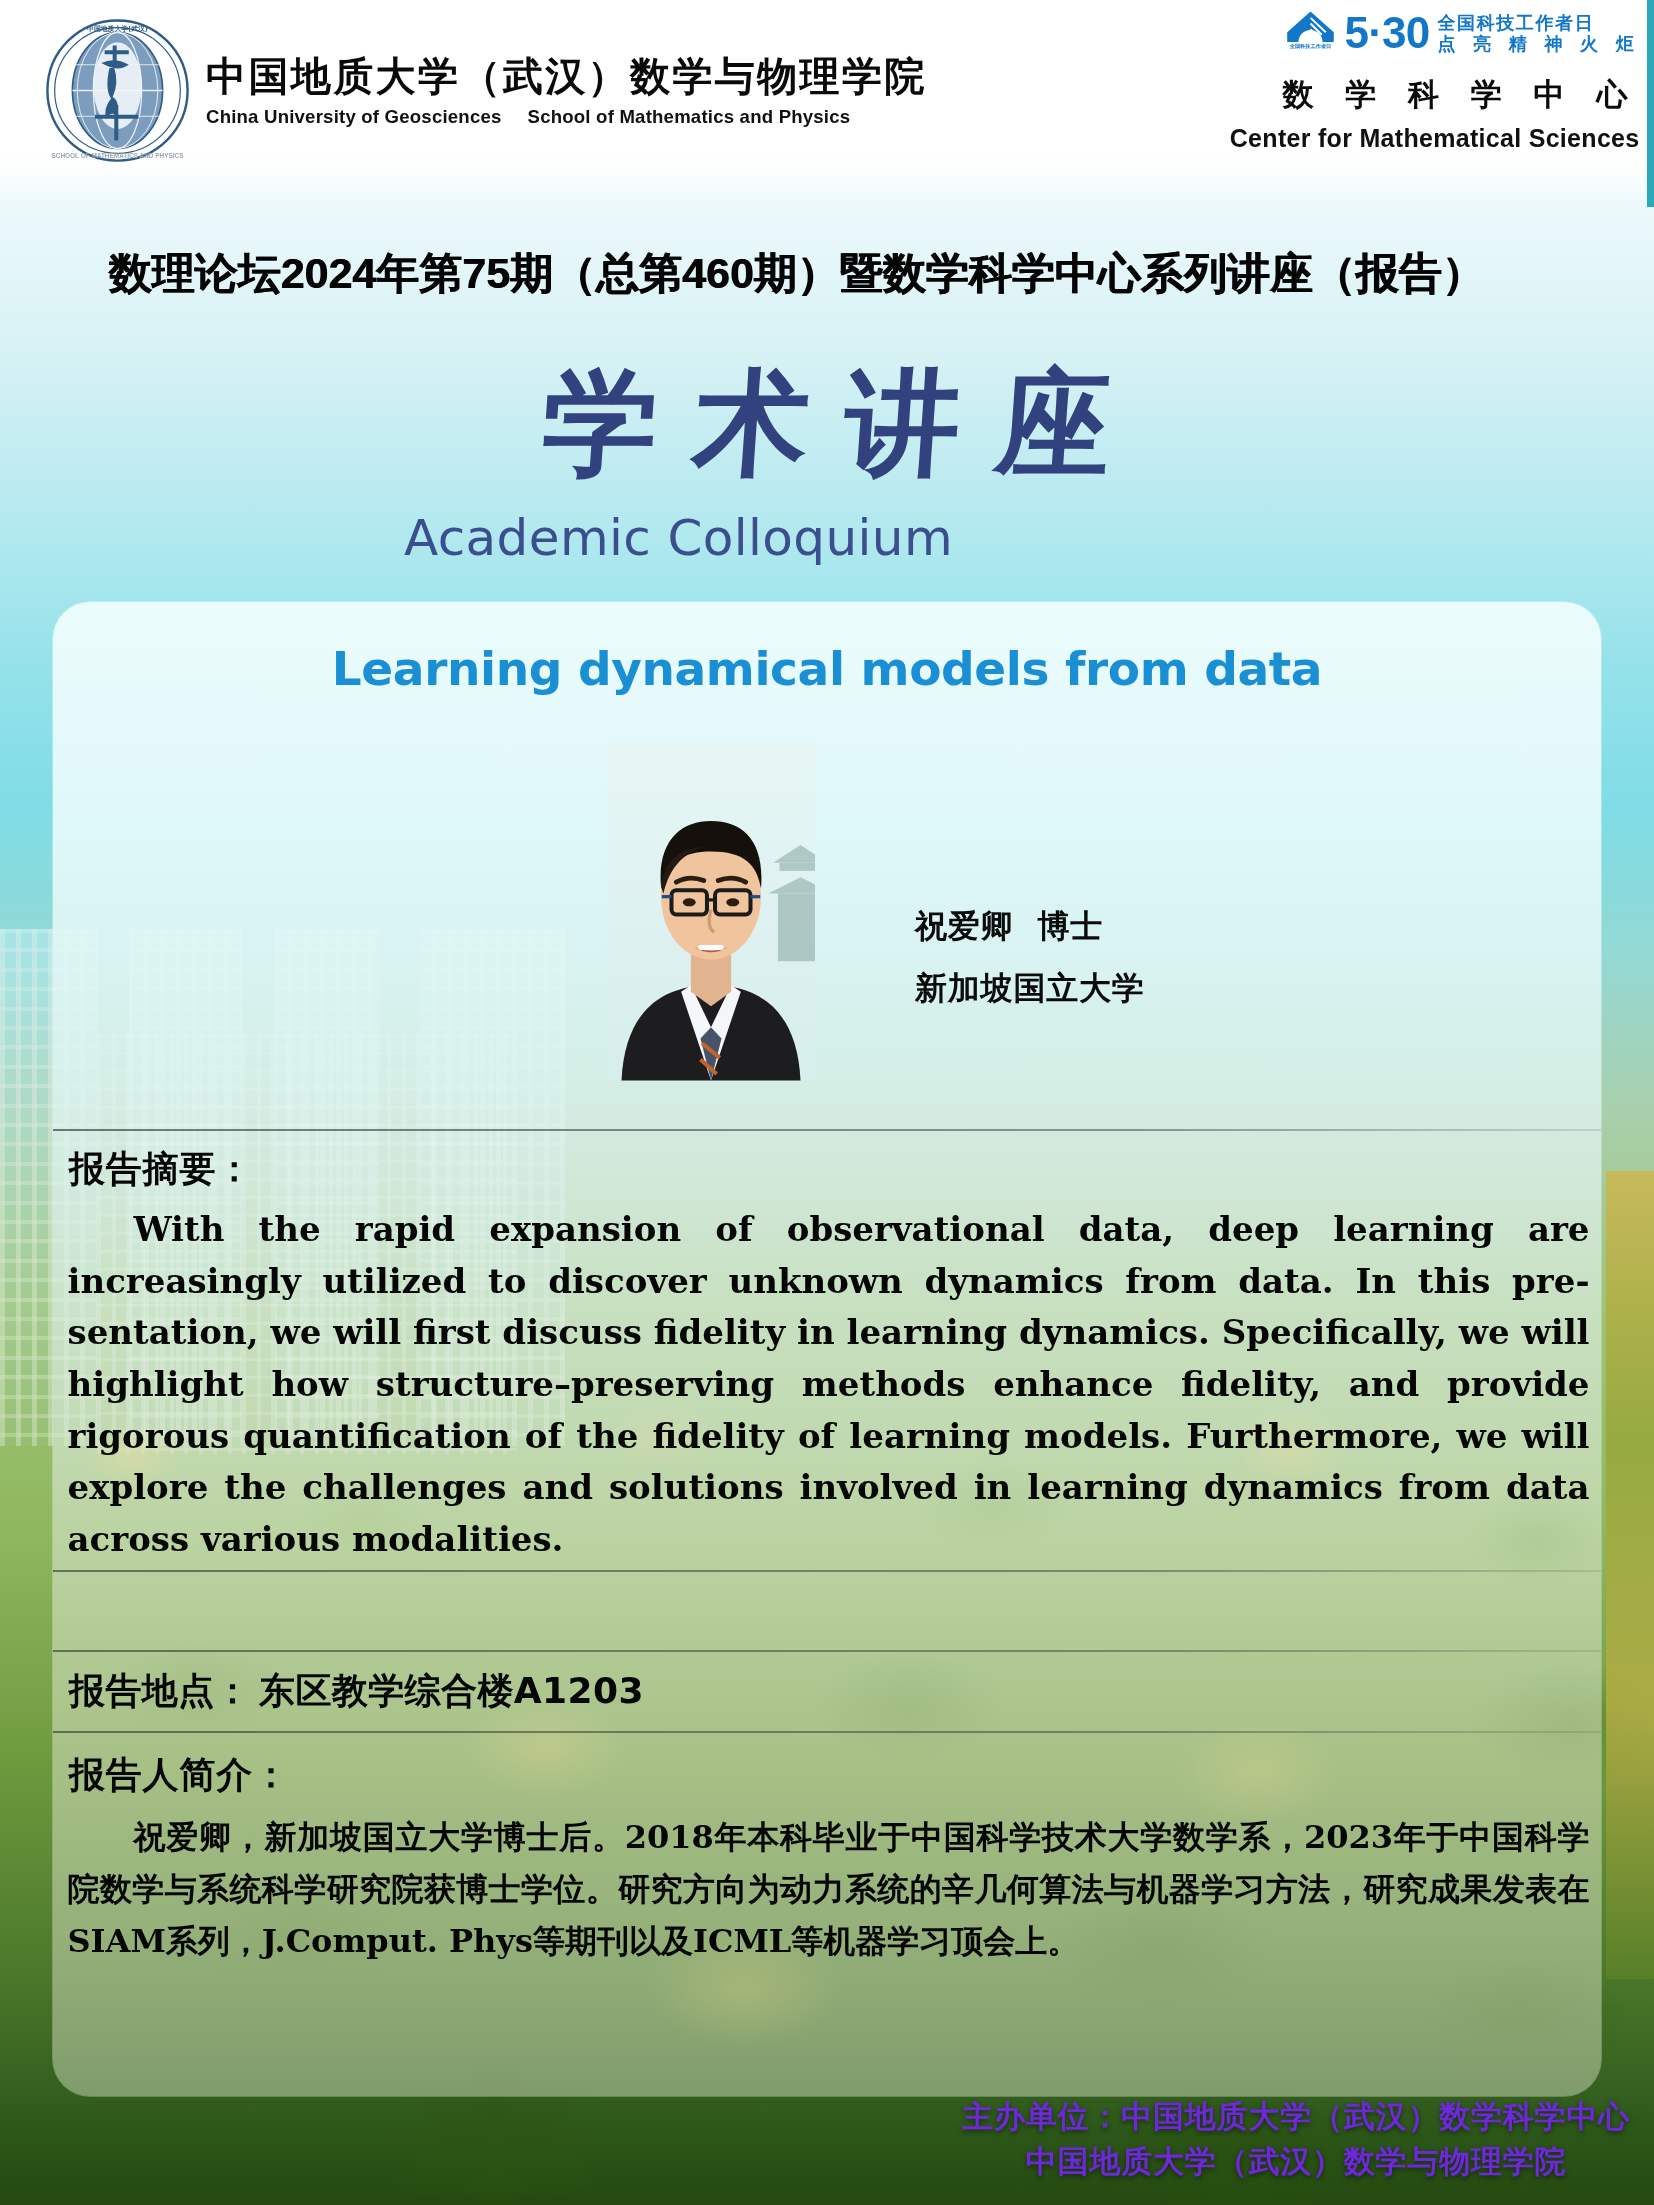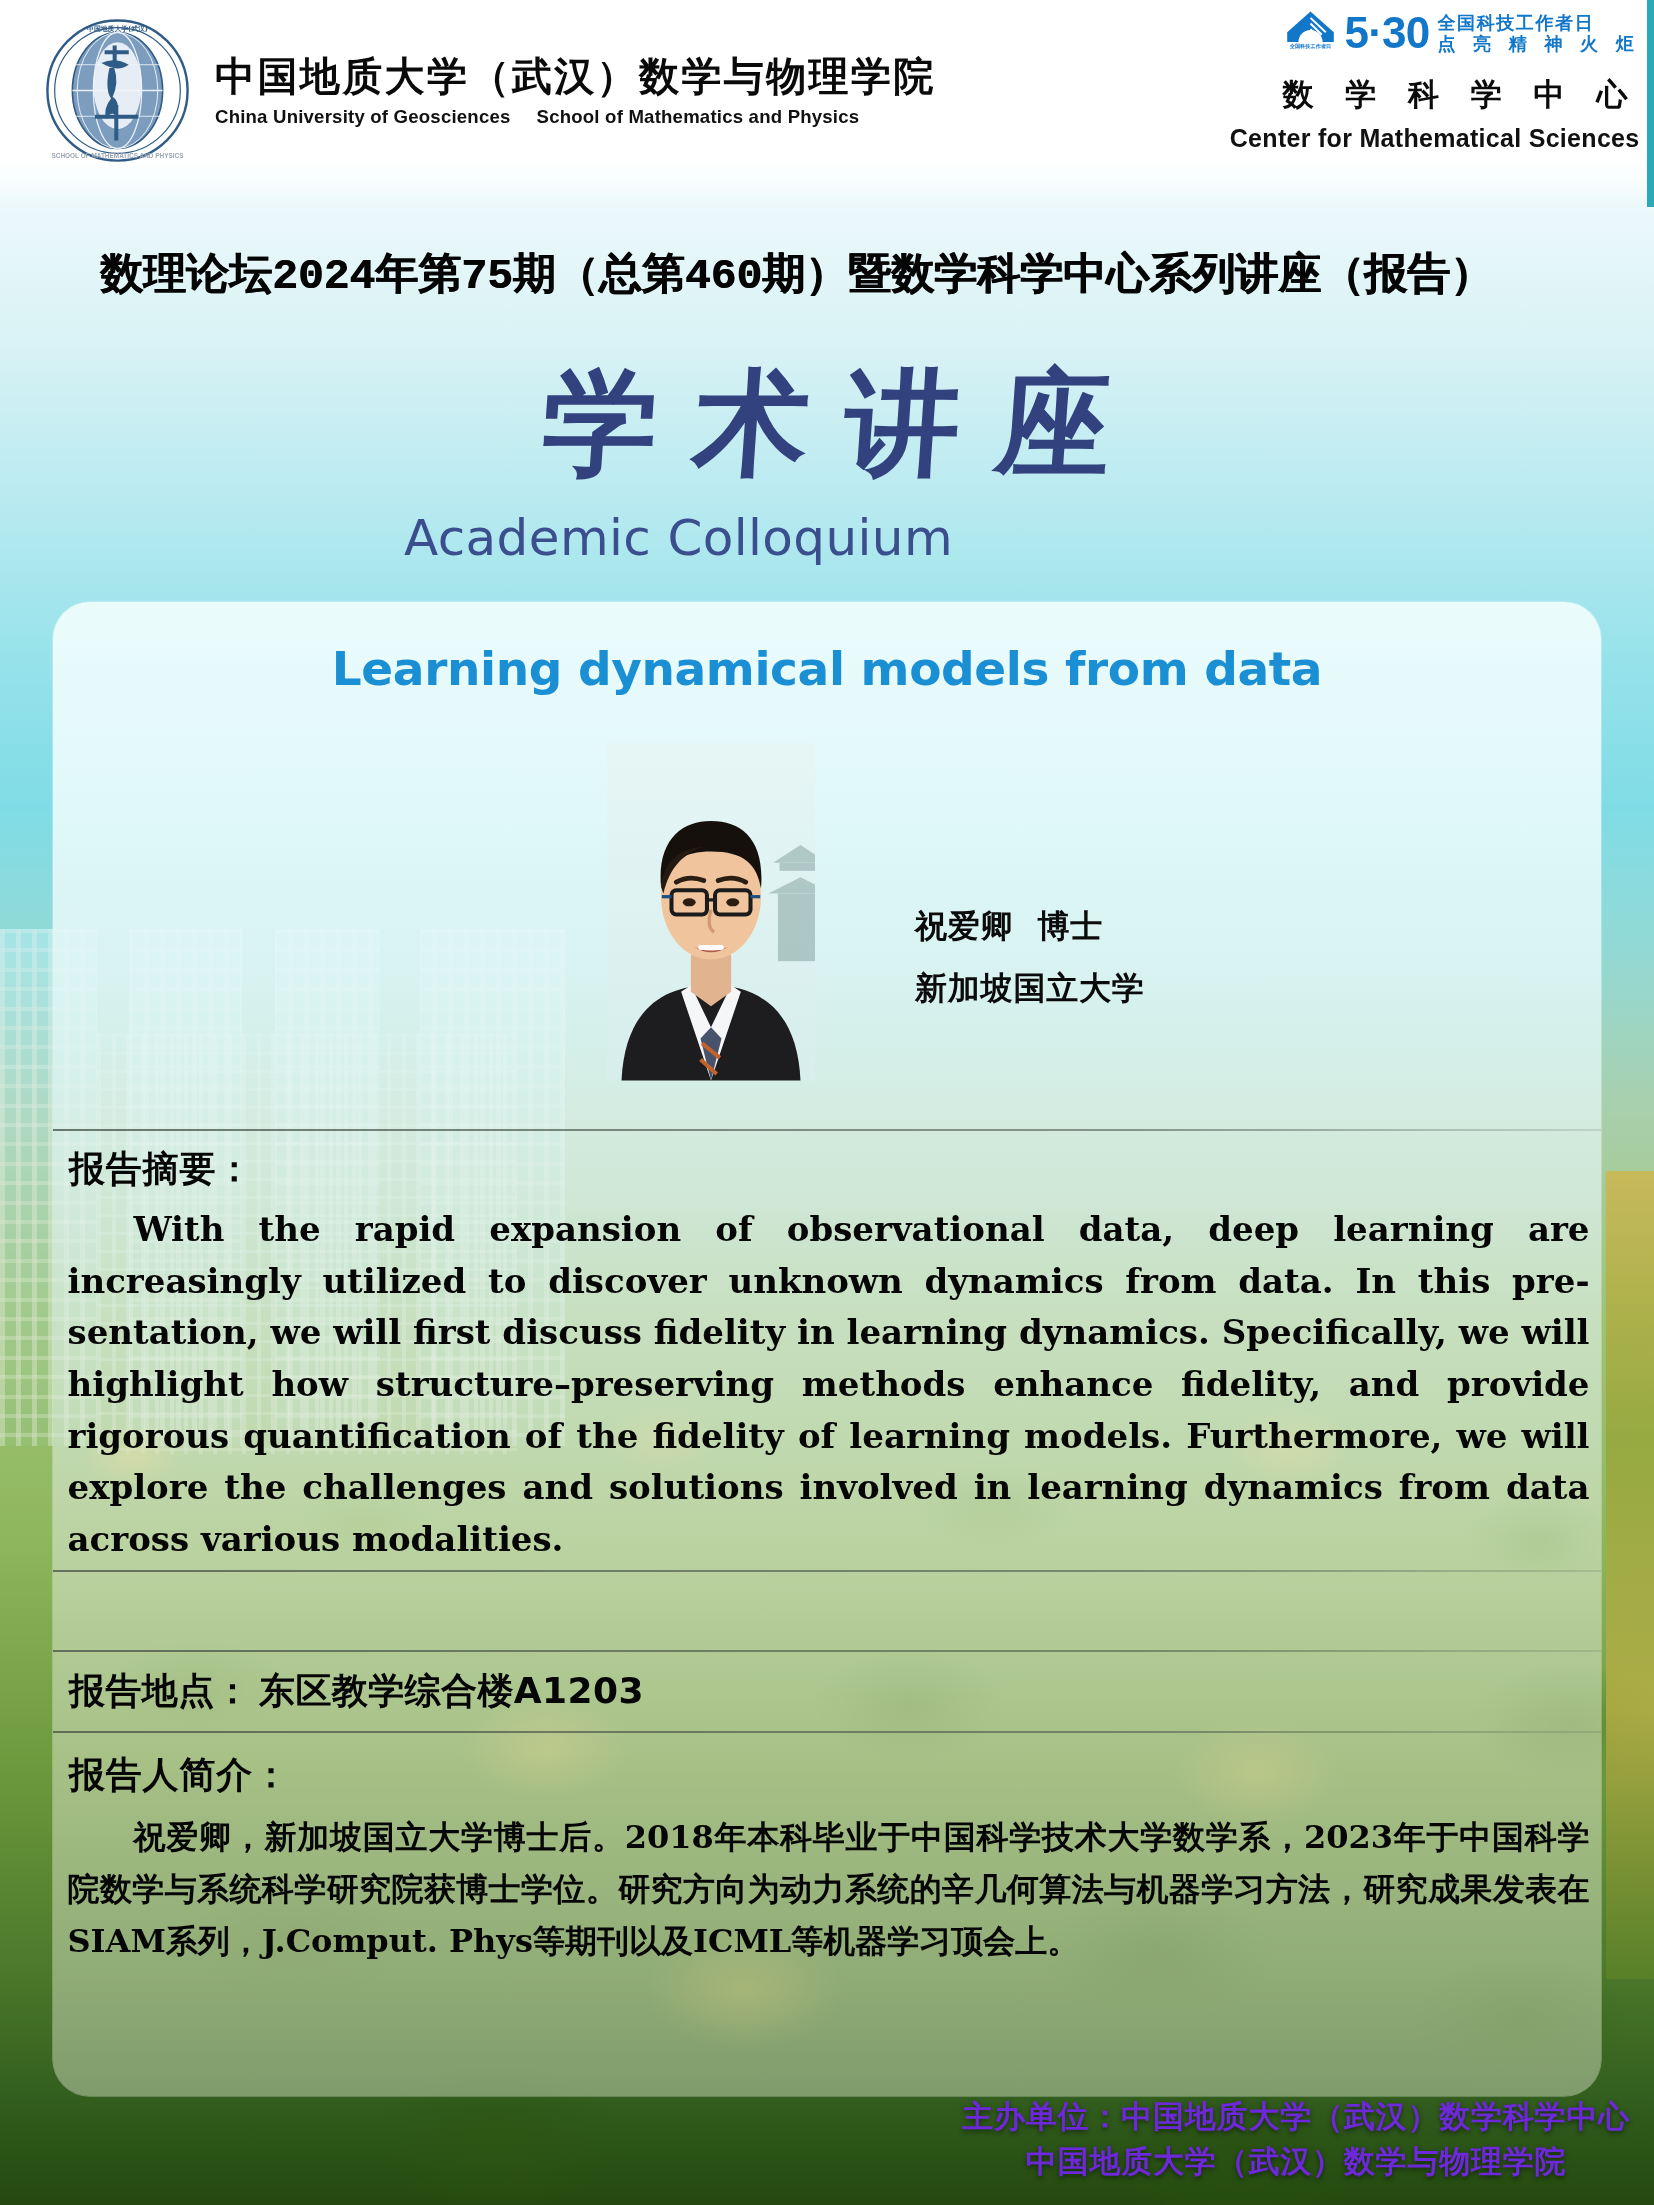--- a/index.html
+++ b/index.html
@@ -89,21 +89,21 @@
     position:absolute; right:0; top:1171px; width:48px; height:808px;
     background:linear-gradient(180deg,
       rgba(210,180,70,.75), rgba(150,165,55,.8), rgba(190,175,70,.75), rgba(90,130,40,.85));
   }
 
   
   .header {
     position:absolute; left:0; top:0; width:1654px; height:207px;
     background:linear-gradient(180deg,#ffffff 0%, #ffffff 72%, rgba(255,255,255,.0) 100%);
   }
-  .logo-block { position:absolute; left:45px; top:18px; display:flex; align-items:center; gap:25px; }
+  .logo-block { position:absolute; left:45px; top:18px; display:flex; align-items:center; gap:16px; }
 
   .cug-seal { width:145px; height:145px; position:relative; flex:0 0 auto; }
   .cug-title-cn {
     font-size:40px; font-weight:700; letter-spacing:2.4px; color:#0a0a0a;
     font-family:"DejaVu Sans","Liberation Sans",sans-serif; line-height:1.1;
   }
   .cug-title-en {
     font-size:18.6px; font-weight:700; color:#111; margin-top:8px; letter-spacing:0.2px;
     font-family:"Liberation Sans",sans-serif;
   }
@@ -124,21 +124,21 @@
     font-family:"DejaVu Sans","Liberation Sans",sans-serif; padding-right:1.6px;
   }
   .cms-en { font-size:25px; font-weight:600; color:#111; margin-top:8px; letter-spacing:0.3px; }
 
   .teal-rule { position:absolute; right:0; top:0; width:7.3px; height:207px; background:#2aa9b8; }
 
   
   .forum-line {
     position:absolute; left:0; top:245px; width:1593px; text-align:center;
     font-size:43px; font-weight:700; color:#050505; letter-spacing:0px;
-    font-family:Liberation Mono, monospace;
+    font-family:Liberation Sans, sans-serif;
     text-shadow:0.8px 0 0 #000;
   }
 
   
   .calli {
     position:absolute; left:0; top:347px; width:1654px; text-align:center;
     font-size:115px; color:#31427e; letter-spacing:36px; font-weight:700;
     font-family:"DejaVu Serif","Liberation Serif",serif;
     text-indent:36px;
     transform:skewX(-4deg);

